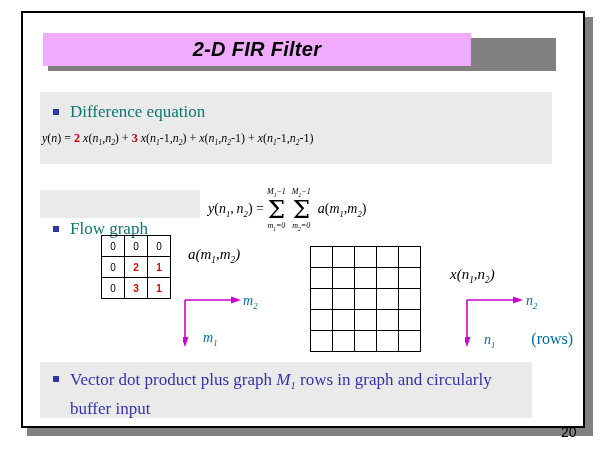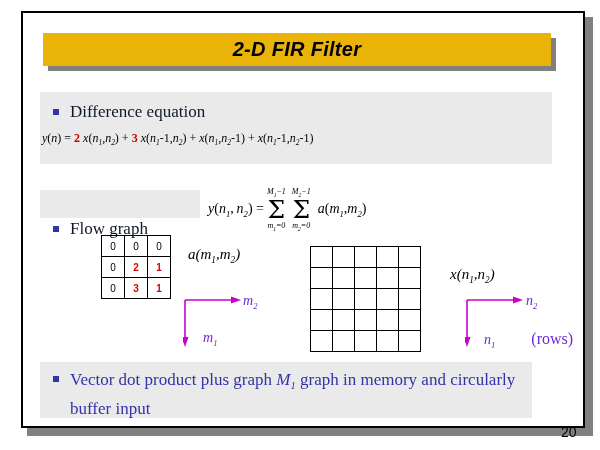--- a/index.html
+++ b/index.html
@@ -34,22 +34,22 @@
   
   #title-shadow {
     position: absolute;
     left: 48px; top: 38px;
     width: 508px; height: 33px;
     background: #808080;
   }
   #title-banner {
     position: absolute;
     left: 43px; top: 33px;
-    width: 508px; height: 33px;
-    background: #eab308;
+    width: 428px; height: 33px;
+    background: #f0abfc;
     display: flex;
     align-items: center;
     justify-content: center;
   }
   #title-text {
     font-family: "Liberation Sans", "DejaVu Sans", sans-serif;
     font-size: 20px;
     font-weight: bold;
     font-style: italic;
     color: #000000;
@@ -67,21 +67,21 @@
     align-items: center;
   }
   .bullet-sq {
     width: 6px; height: 6px;
     background: #3333A8;
     display: inline-block;
     margin-right: 11px;
     flex: 0 0 auto;
   }
   .bullet-label {
-    color: #0f172a;
+    color: #0f766e;
     font-size: 17px;
     font-family: "Liberation Serif", "DejaVu Serif", serif;
   }
 
   
   #diff-band {
     left: 40px; top: 92px;
     width: 512px; height: 72px;
   }
   #diff-bullet {
@@ -185,21 +185,21 @@
     font-style: italic;
     color: #000;
     white-space: nowrap;
     margin-top: 20px;
   }
 
   
   .axes { position: absolute; }
   .axis-label {
     position: absolute;
-    color: #6d28d9;
+    color: #0369a1;
     font-size: 14px;
     font-style: italic;
     white-space: nowrap;
   }
   .axis-label .rows-txt { font-style: normal; font-size: 16px; margin-left: 36px; }
 
   #axes-m { left: 183px; top: 296px; }
   #axes-n { left: 465px; top: 296px; }
 
   #label-m2 { left: 243px; top: 293px; }
@@ -385,17 +385,17 @@
   <span class="mathvar">n</span><sub>2</sub>
 </div>
 <div class="axis-label" id="label-n1">
   <span class="mathvar">n</span><sub>1</sub><span class="rows-txt">(rows)</span>
 </div>
 
 <div class="band" id="bottom-band"></div>
 
 <div class="bullet-row" id="bottom-bullet">
   <span class="bullet-sq" style="margin-top:8px;"></span>
-  <span id="bottom-text"><span>Vector dot product plus graph </span><span class="mathvar">M</span><sub>1</sub><span> graph in memory</span>
+  <span id="bottom-text"><span>Vector dot product plus graph </span><span class="mathvar">M</span><sub>1</sub><span> rows in graph</span>
     <span>and circularly buffer input</span></span>
 </div>
 
 <div id="page-number">20</div>
 
 </body></html>

